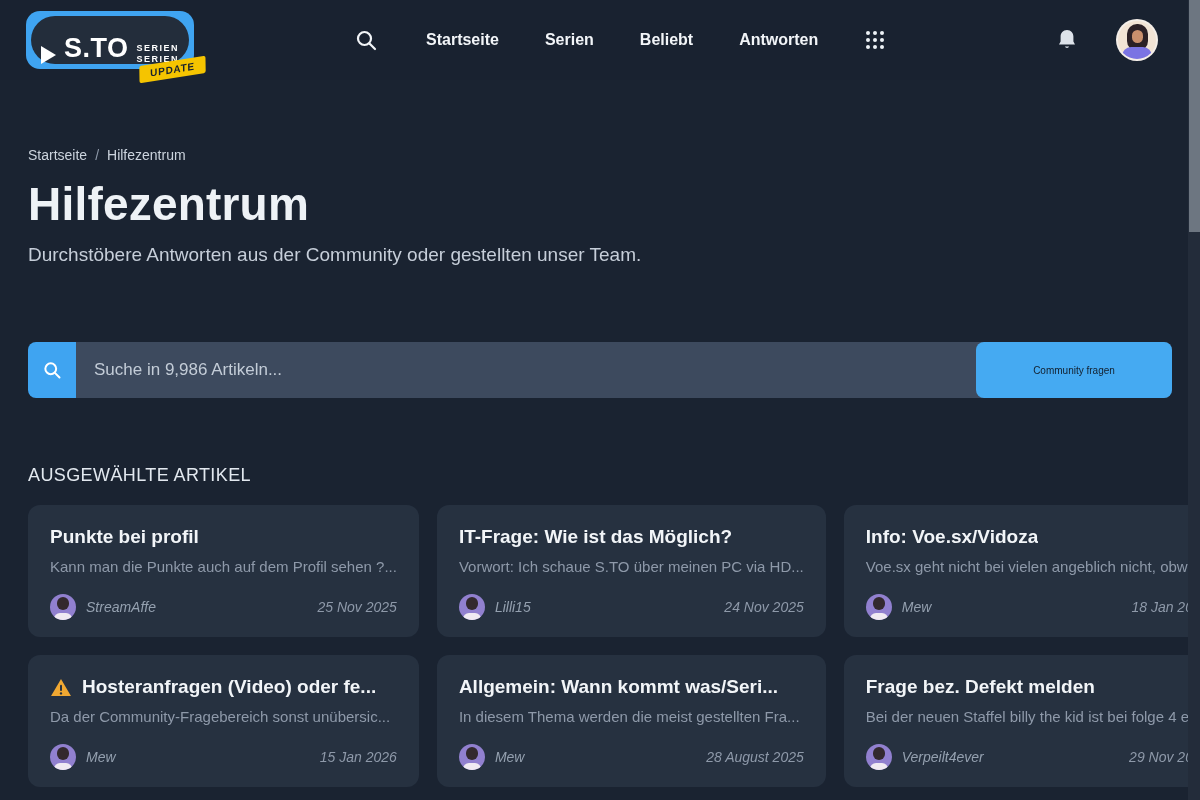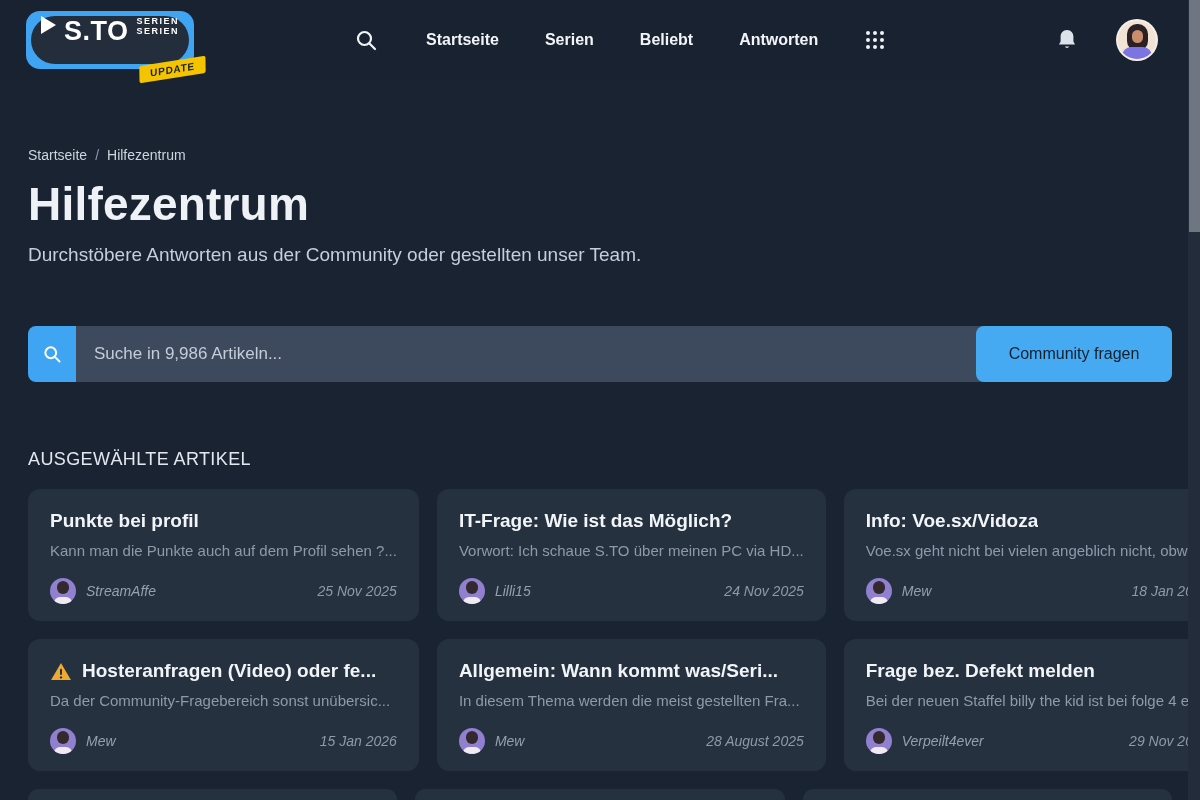--- a/index.html
+++ b/index.html
@@ -10,21 +10,21 @@
     color:#eef2f6;
     position:relative;
   }
 
   
   .navbar {
     height:80px; display:flex; align-items:center;
     background:#192230; padding:0 44px 0 26px;
   }
   .logo { position:relative; width:168px; height:58px; background:#3fa4f1; border-radius:14px; padding:5px; flex:none; cursor:pointer; }
-  .logo-inner { height:100%; background:#232d3b; border-radius:24px; display:flex; align-items:flex-start; justify-content:center; gap:8px; padding:0 10px; }
+  .logo-inner { height:100%; background:#232d3b; border-radius:24px; display:flex; align-items:flex-end; justify-content:center; gap:8px; padding:0 10px; }
   .play-tri { width:0; height:0; border-top:9px solid transparent; border-bottom:9px solid transparent; border-left:15px solid #ffffff; }
   .logo-brand { font-size:27px; font-weight:700; color:#fff; letter-spacing:.5px; }
   .logo-tag { display:flex; flex-direction:column; line-height:1.15; }
   .logo-tag span { font-size:9px; font-weight:700; color:#fff; letter-spacing:1.5px; }
   .logo-badge {
     position:absolute; right:-12px; bottom:-9px; background:#f5c400; color:#17212e;
     font-size:10px; font-weight:700; letter-spacing:.8px; padding:3px 11px;
     transform:rotate(-9deg) skewX(-8deg); border-radius:2px;
   }
   .nav-search { margin-left:160px; width:24px; height:24px; cursor:pointer; flex:none; }
@@ -45,35 +45,35 @@
 
   
   .main { padding:0 28px; }
   .breadcrumb { margin-top:67px; font-size:14px; color:#ccd4de; display:flex; gap:8px; align-items:center; }
   .breadcrumb .sep { color:#8e99a9; }
   .breadcrumb .crumb { cursor:pointer; }
   h1.page-title { margin-top:14px; font-size:46px; font-weight:600; color:#eef2f6; letter-spacing:.2px; }
   .page-subtitle { margin-top:13px; font-size:19px; color:#c6ced9; }
 
   
-  .searchbar { margin-top:60px; height:60px; display:flex; position:relative; }
+  .searchbar { margin-top:76px; height:60px; display:flex; position:relative; }
   .search-iconbox {
     width:48px; height:56px; background:#3fa4f1; border-radius:8px 0 0 8px;
     display:flex; align-items:center; justify-content:center; flex:none;
   }
   .search-input {
     flex:1; height:56px; background:#3d4a5e; border:none; outline:none;
     border-radius:0 8px 8px 0; color:#dbe2ea; font-size:17px; padding:0 210px 0 18px;
     font-family:"Liberation Sans","DejaVu Sans",sans-serif;
   }
   .search-input::placeholder { color:#c3ccd7; opacity:1; }
   .ask-btn {
     position:absolute; right:0; top:0; height:56px; width:196px;
     background:#45aaf2; color:#13202e; border:none; border-radius:8px;
-    font-size:16px; font-weight:500; cursor:pointer;
+    font-size:10px; font-weight:500; cursor:pointer;
     font-family:"Liberation Sans","DejaVu Sans",sans-serif;
   }
 
   .section-title { margin-top:63px; font-size:18px; font-weight:400; color:#e2e8ef; letter-spacing:.4px; }
 
   
   .cards { margin-top:19px; display:grid; grid-template-columns:repeat(3,1fr); gap:18px; }
   .card {
     background:#263140; border-radius:12px; height:132px; padding:21px 22px 17px;
     display:flex; flex-direction:column; cursor:pointer;

